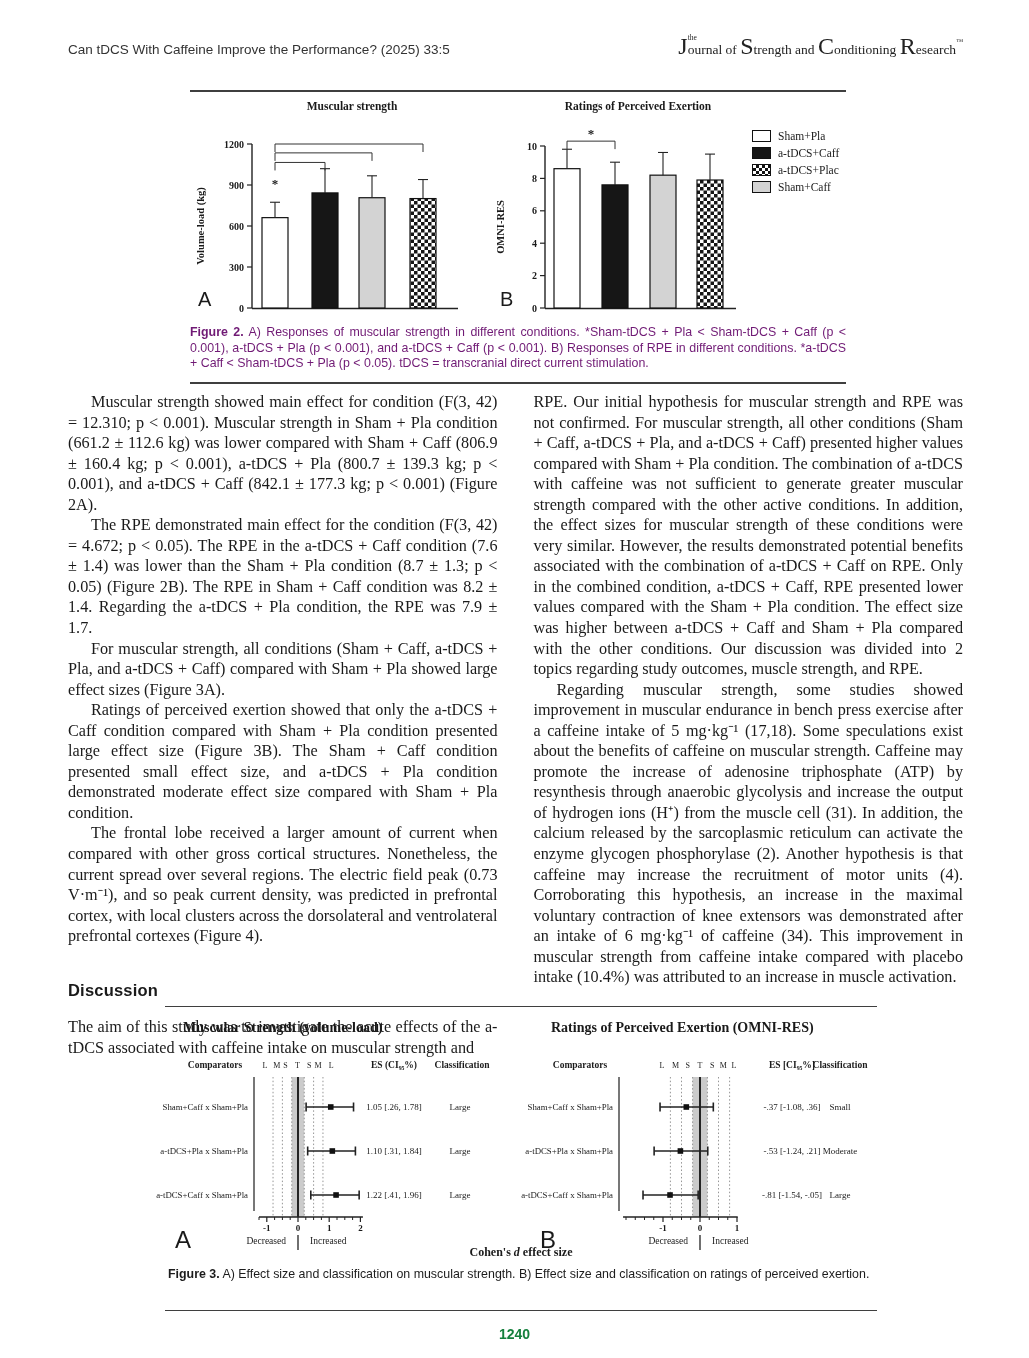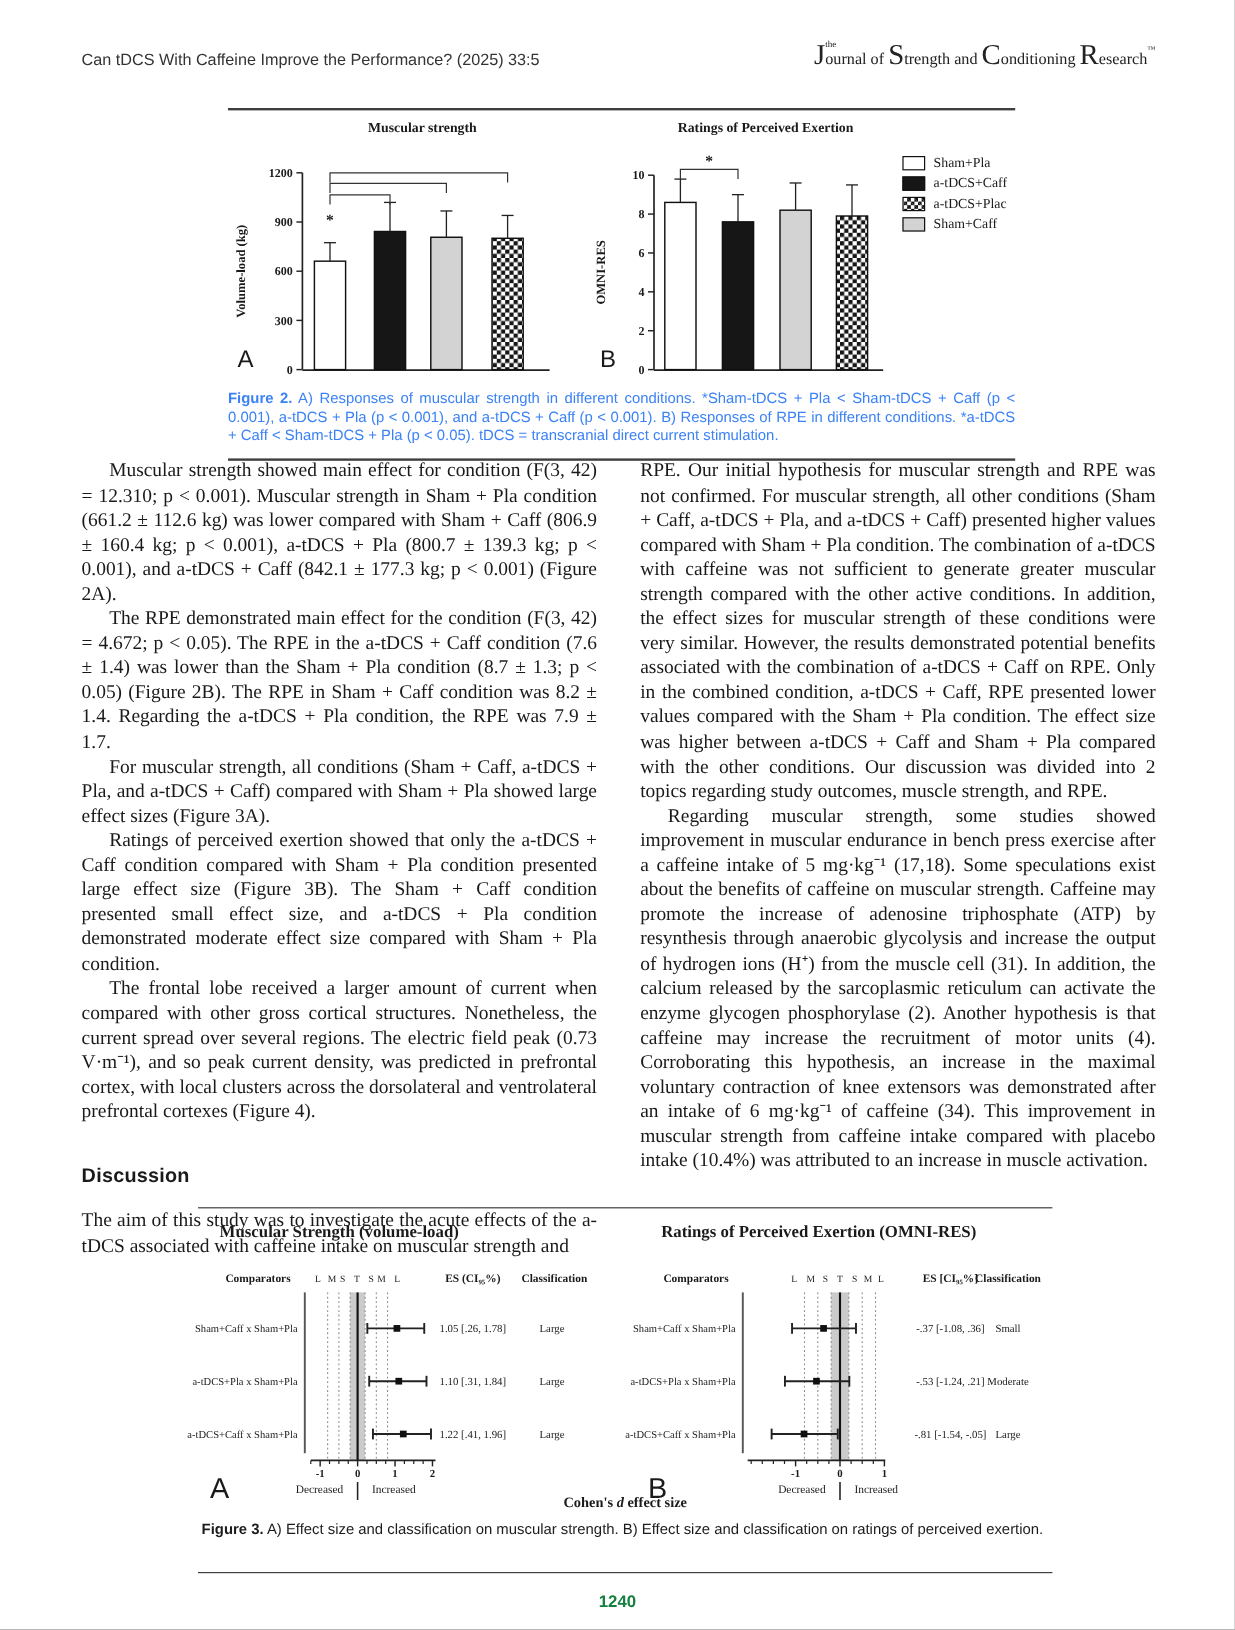--- a/index.html
+++ b/index.html
@@ -28,25 +28,25 @@
   .swatch{width:17px;height:10px;border:1.3px solid #111;margin-right:7px;flex:none;}
   .sw-white{background:#fff;}
   .sw-black{background:#161616;}
   .sw-gray{background:#d3d3d3;}
   .sw-checker{background-color:#fff;
     background-image:linear-gradient(45deg,#111 25%,transparent 25%,transparent 75%,#111 75%),
                      linear-gradient(45deg,#111 25%,transparent 25%,transparent 75%,#111 75%);
     background-size:6px 6px;background-position:0 0,3px 3px;}
   .legend-label{font-size:11.5px;}
   .fig-caption{font-family:"Liberation Sans",sans-serif;font-size:12.4px;line-height:15.6px;
-               color:#3b82f6;text-align:justify;padding:3px 0 10px 0;border-bottom:2px solid #3f3f3f;}
+               color:#701a75;text-align:justify;padding:3px 0 10px 0;border-bottom:2px solid #3f3f3f;}
   .fig-caption b{font-weight:700;}
 
   
-  .body-cols{position:absolute;left:68px;top:382px;width:895px;display:flex;gap:36px;}
+  .body-cols{position:absolute;left:68px;top:392px;width:895px;display:flex;gap:36px;}
   .col{width:433px;font-size:16.2px;line-height:20.55px;text-align:justify;}
   .col p{margin:0;text-indent:23px;}
   .col p.noindent{text-indent:0;}
   .discussion-h{font-family:"Liberation Sans",sans-serif;font-weight:700;font-size:16.5px;
                 margin:33px 0 17px 0;letter-spacing:.2px;}
 
   
   .fig3{position:absolute;left:165px;top:1006px;width:712px;height:306px;border-top:1.5px solid #3f3f3f;}
   .f3-title{position:absolute;top:13px;font-size:14px;font-weight:700;text-align:right;}
   .f3-title-a{left:18px;}

